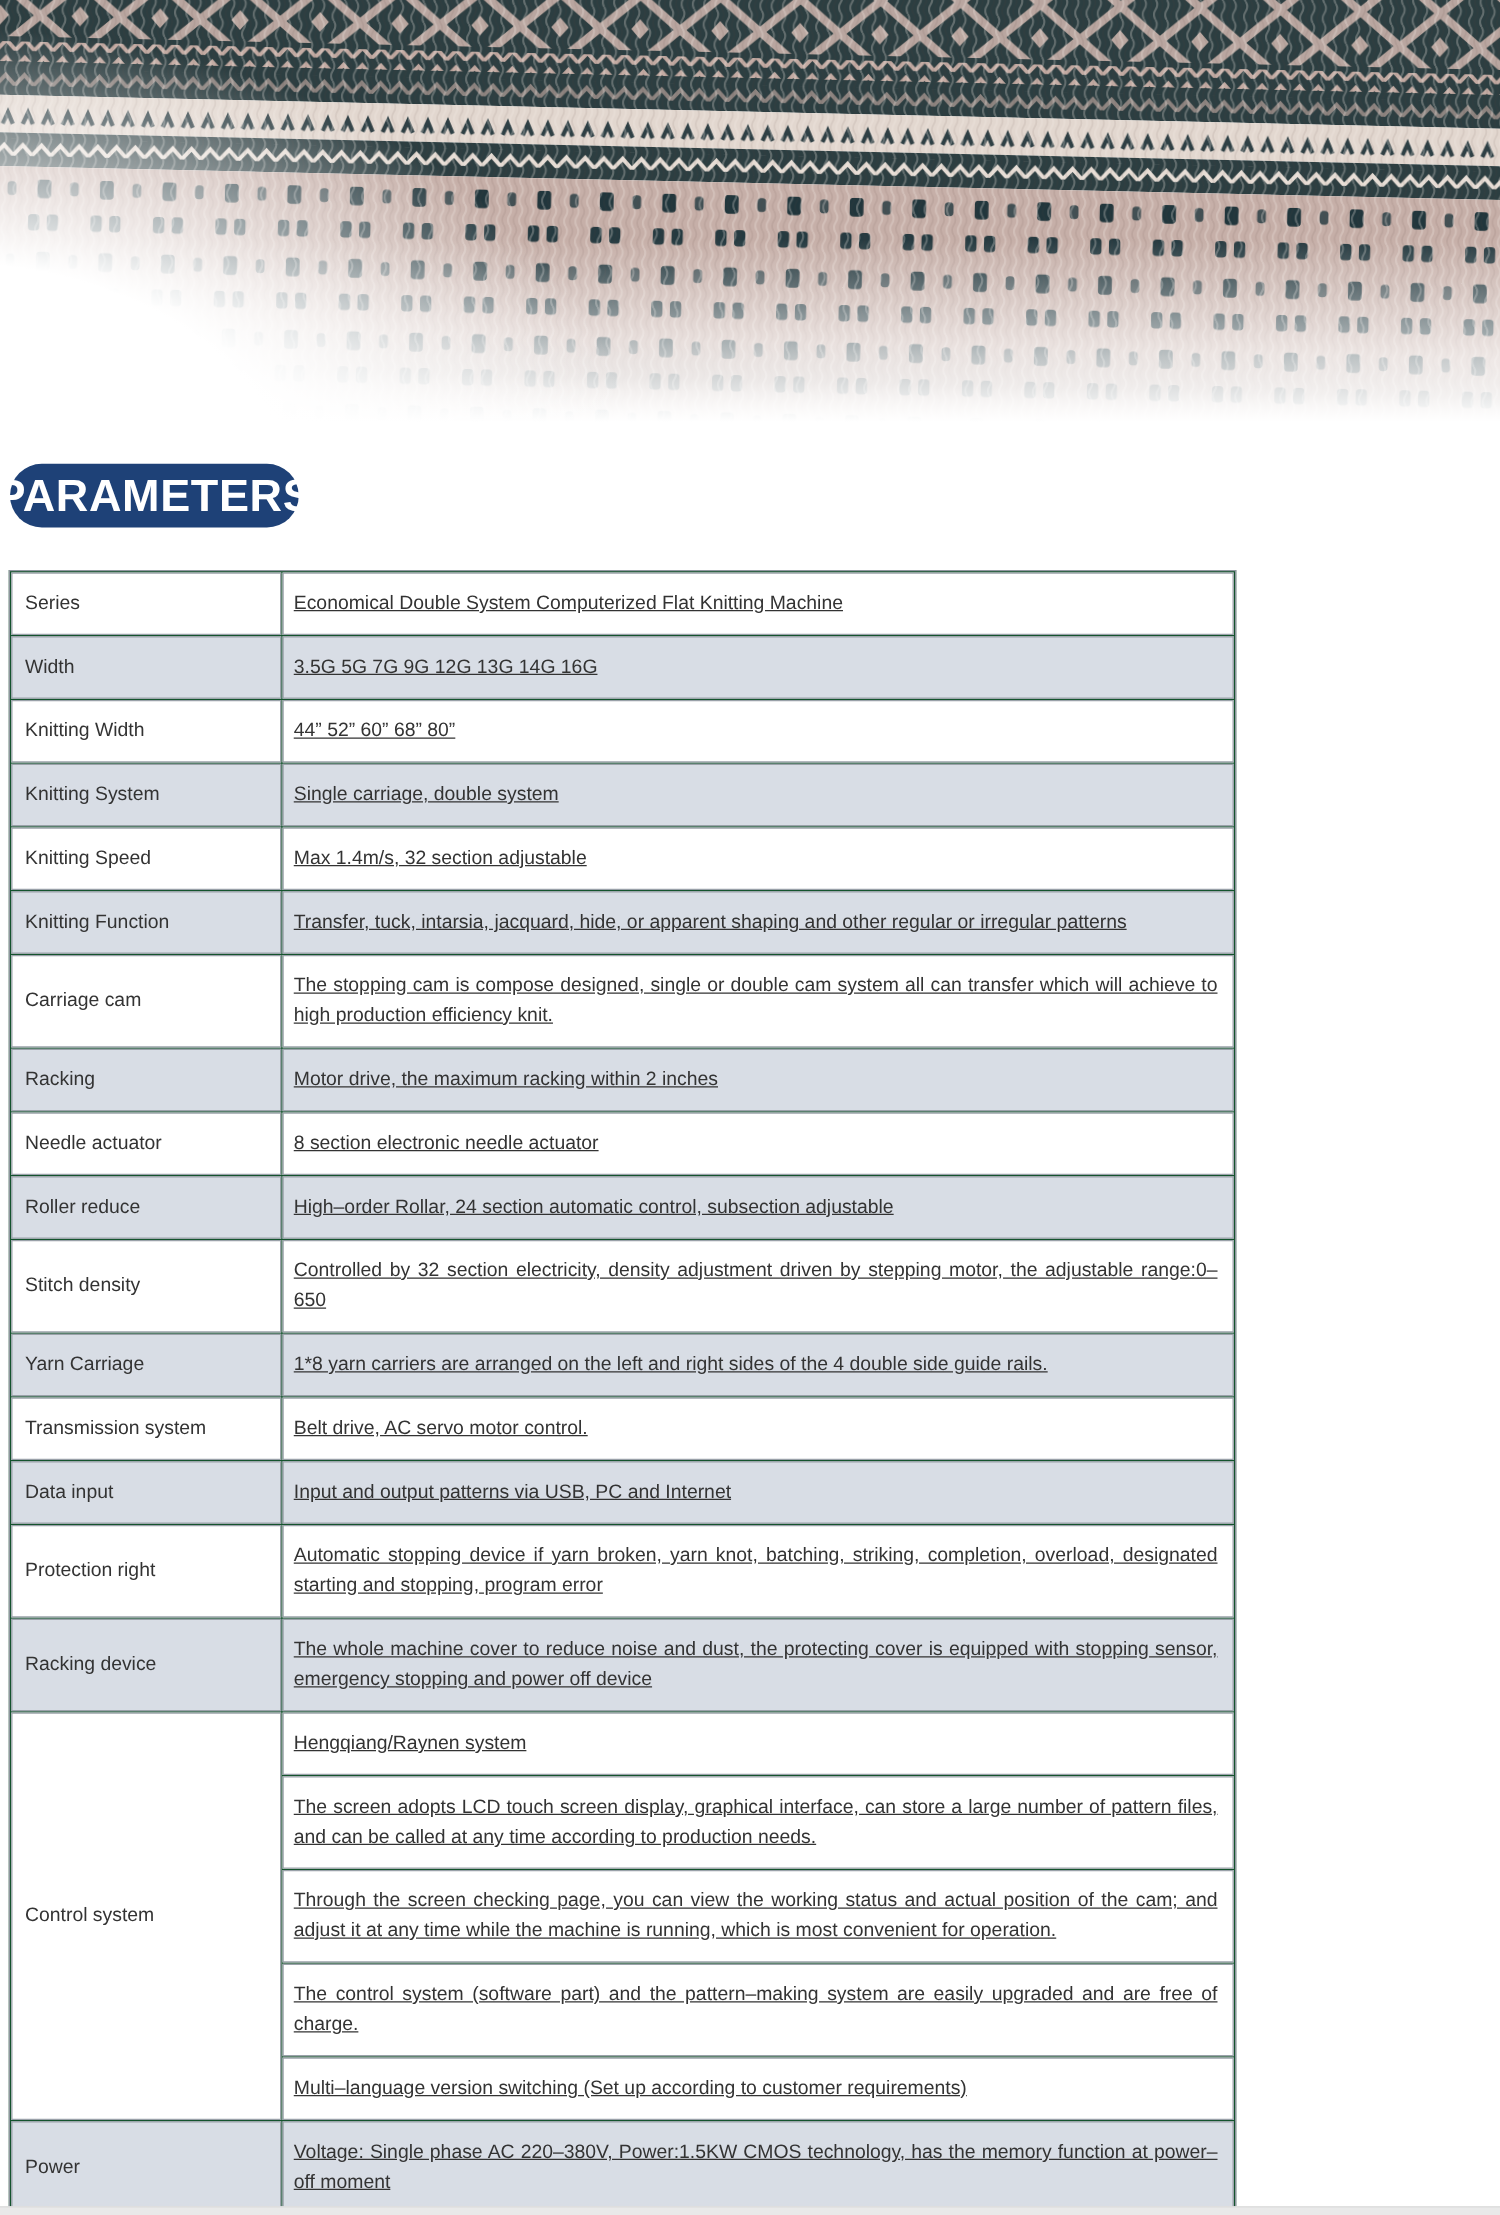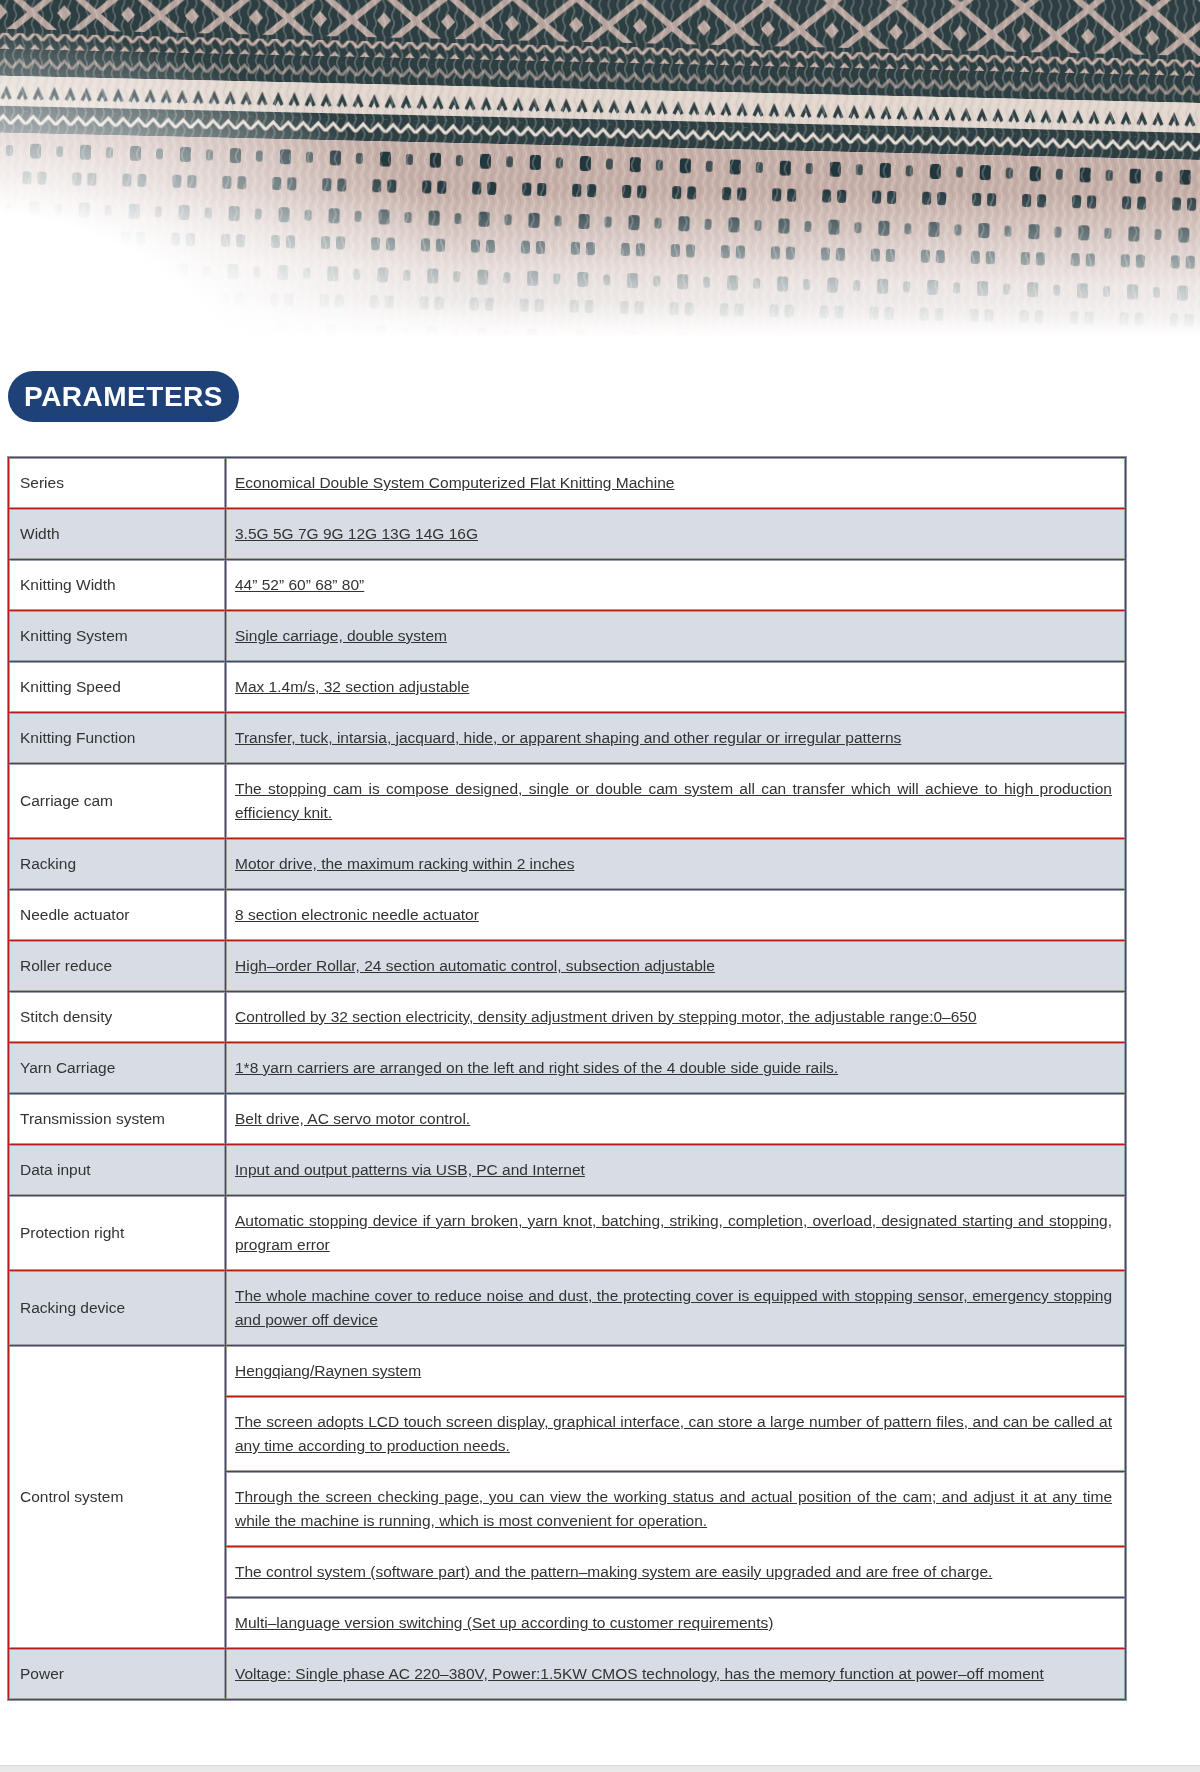--- a/index.html
+++ b/index.html
@@ -12,26 +12,26 @@
   .hero{position:absolute;top:0;left:0;width:1200px;height:348px;overflow:hidden;background:#fff;}
   .knit-wrap{position:absolute;top:-70px;left:-30px;width:1300px;height:480px;
     transform:rotate(1.3deg);transform-origin:0 0;}
   .fade{position:absolute;top:0;left:0;right:0;bottom:0;pointer-events:none;}
   .fade-bottom{background:linear-gradient(to bottom,rgba(255,255,255,0) 55%,rgba(255,255,255,.7) 82%,#fff 97%);}
   .fade-corner{background:radial-gradient(ellipse 780px 520px at -4% 114%,#ffffff 36%,rgba(255,255,255,0) 72%);}
 
   .badge{
     position:absolute;left:8px;top:371px;width:231px;height:51px;border-radius:26px;
     background:var(--badge);color:#fff;display:flex;align-items:center;justify-content:center;
-    font-size:28px;font-weight:bold;letter-spacing:.5px;
+    font-size:36px;font-weight:bold;letter-spacing:.5px;
   }
 
   table.params{
-    position:absolute;left:7px;top:456px;width:1120px;
-    border-collapse:separate;border-spacing:1px;background:#b91c1c;
+    position:absolute;left:7px;top:456px;width:982px;
+    border-collapse:separate;border-spacing:1px;background:#14532d;
     border:1px solid var(--outer);
     table-layout:fixed;
   }
   table.params col.c1{width:216px;}
   table.params td{
     border:1px solid var(--border);
     background:#fff;color:#333;
     font-size:15.5px;line-height:24px;
     padding:12px 9px;height:24px;
     vertical-align:middle;

